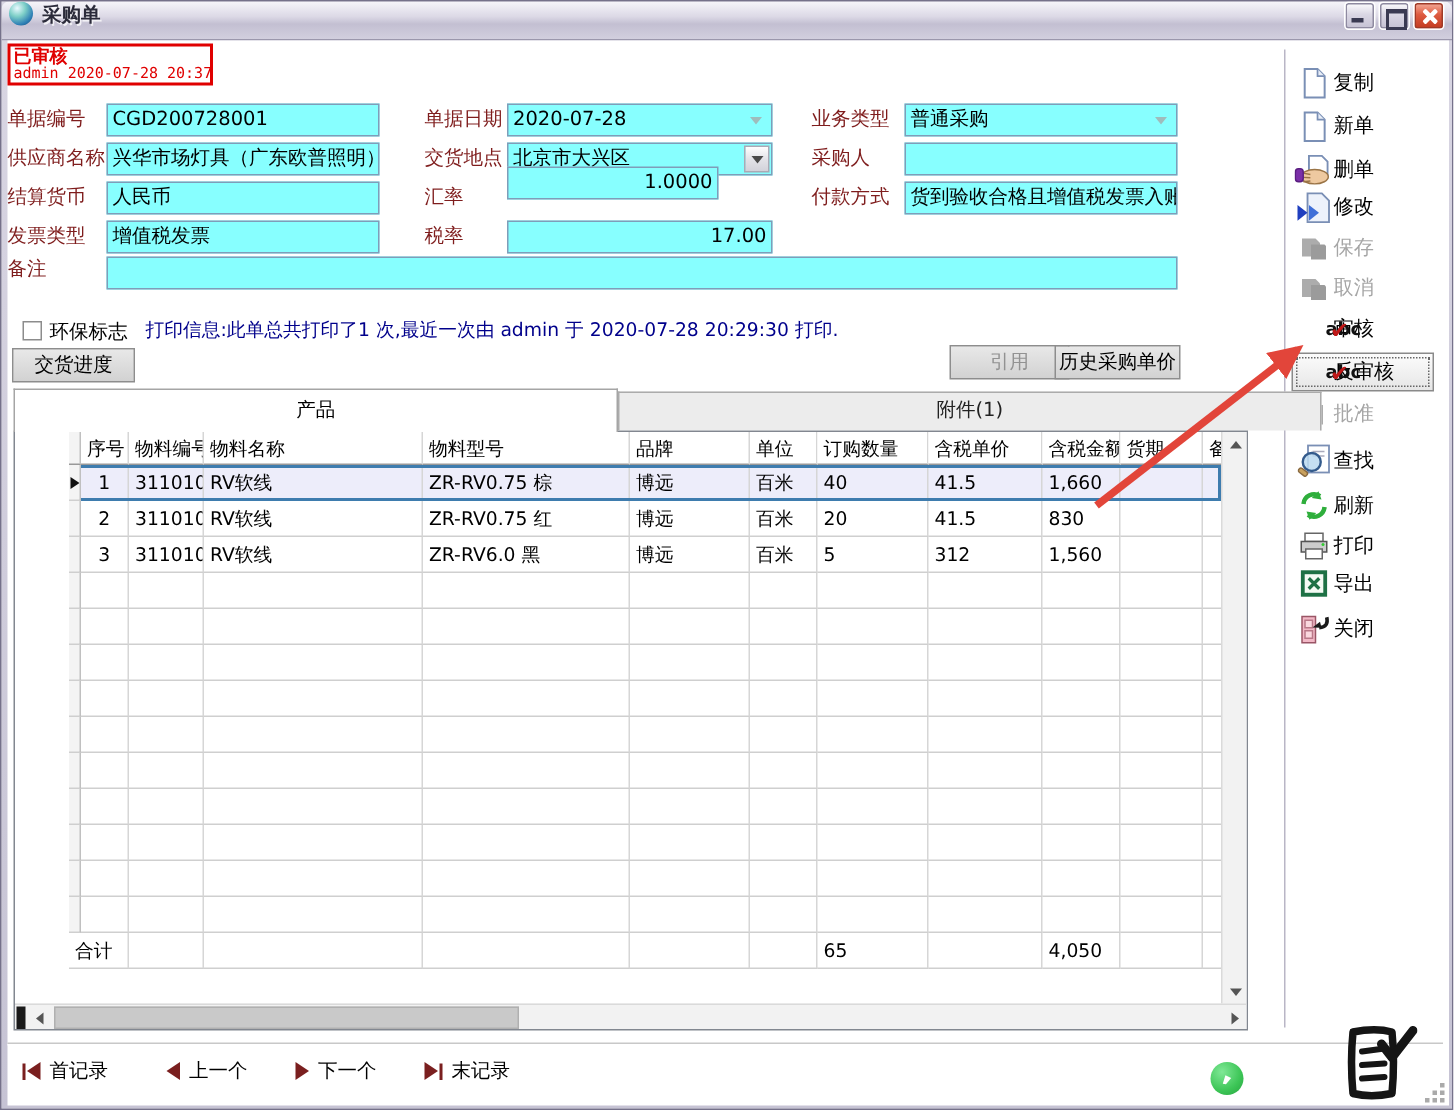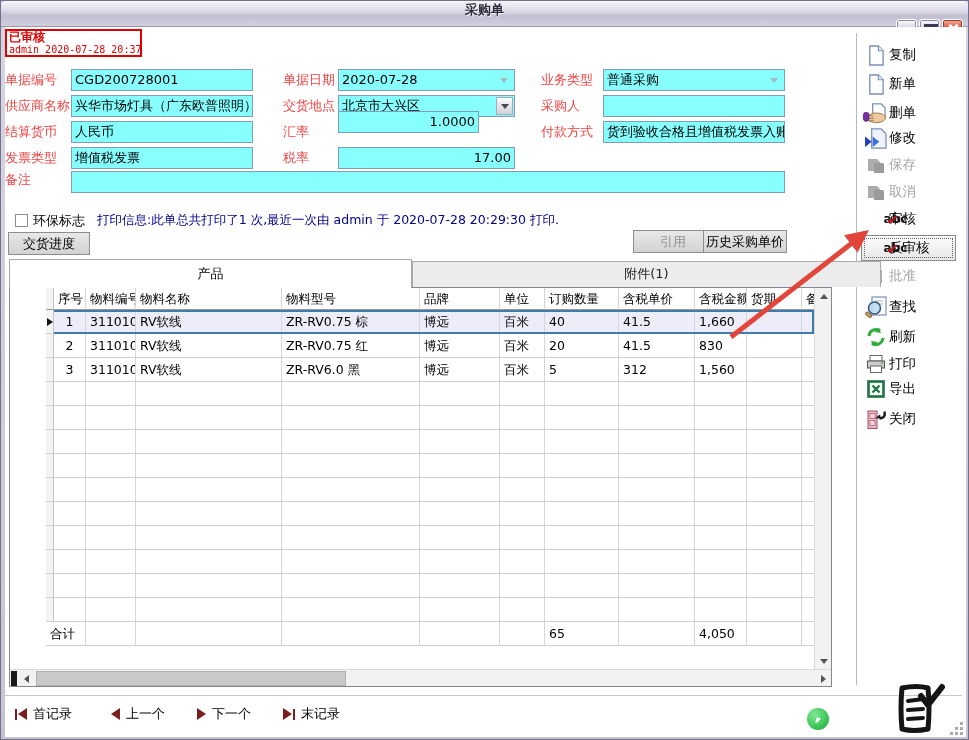--- a/index.html
+++ b/index.html
@@ -4,21 +4,21 @@
 <style>
   * { margin:0; padding:0; box-sizing:border-box; }
   html,body { width:969px; height:740px; }
   body { font-family:"DejaVu Sans","Liberation Sans",sans-serif; background:#fff; }
 
   
   .window { position:relative; width:969px; height:740px;
     background:linear-gradient(#D9D6E3,#C6C3D4); border:1px solid #75718A; overflow:hidden; }
   .titlebar { position:absolute; left:0; top:0; width:100%; height:26px;
     background:linear-gradient(#F6F5FA,#DCD9E6 40%,#C3BFD2 60%,#D2CFDE);
-    border-bottom:1px solid #9B97AC; display:flex; align-items:center; border-radius:5px 5px 0 0;flex-direction:column; }
+    border-bottom:1px solid #9B97AC; display:flex; border-radius:5px 5px 0 0; }
   .sphere { width:16px; height:16px; border-radius:50%; margin:0 6px 0 5px;
     background:radial-gradient(circle at 34% 28%, #EAF9FF, #7FD0C8 35%, #2E7FB5 70%, #174A77 95%); }
   .title-text { font-size:13px; font-weight:bold; color:#2B2B3A; text-shadow:1px 1px 0 rgba(255,255,255,.75); }
   .win-controls { margin-left:auto; display:flex; gap:2px; padding-right:5px; }
   .wbtn { width:21px; height:19px; border:1px solid #fff; border-radius:3px; position:relative; cursor:pointer;
     background:linear-gradient(#FDFDFE,#DAD7E4 45%,#C5C1D3); box-shadow:0 0 0 1px #8E8AA0 inset; }
   .wbtn.min::after { content:''; position:absolute; left:4px; bottom:4px; width:8px; height:3px; background:#3A3A52; }
   .wbtn.max::after { content:''; position:absolute; left:4px; top:4px; width:10px; height:9px;
     border:2px solid #3A3A52; border-top-width:3px; }
   .wbtn.close { background:linear-gradient(#F5AE9C,#DE5B41 45%,#C23A21); box-shadow:0 0 0 1px #9E3A28 inset; }
@@ -29,21 +29,21 @@
 
   .client { position:absolute; left:4px; top:26px; width:961px; height:710px; background:#fff; }
 
   
   .status-box { position:absolute; left:0; top:2px; width:137px; height:28px;
     border:2px solid #E00000; padding:0 2px; background:#fff; overflow:hidden; }
   .status-line1 { font-size:12px; font-weight:bold; color:#E00000; line-height:13px; }
   .status-line2 { font-family:"DejaVu Sans Mono","Liberation Mono",monospace; font-size:10px; color:#E00000; line-height:11px; white-space:nowrap; }
 
   
-  .flabel { position:absolute; font-size:13px; color:#ef4444; line-height:22px; white-space:nowrap; }
+  .flabel { position:absolute; font-size:13px; color:#7f1d1d; line-height:22px; white-space:nowrap; }
   .ffield { position:absolute; height:22px; background:#87FFFF; border:1px solid #7F9DB9;
     font-size:13px; line-height:20px; padding:0 3px; white-space:nowrap; overflow:hidden; color:#000; }
   .ffield.num { text-align:right; }
   .combo-btn { position:absolute; right:1px; top:1px; width:17px; height:18px;
     background:linear-gradient(#FEFEFE,#E3E3E8 50%,#D2D2DA); border:1px solid #ABA9B5; display:flex; align-items:center; justify-content:center; cursor:pointer; }
   .combo-flat { position:absolute; right:2px; top:3px; width:16px; height:15px; display:flex; align-items:center; justify-content:center; }
   .chev { width:0; height:0; border-left:4px solid transparent; border-right:4px solid transparent; border-top:5px solid #4A4A4A; }
   .chev.dim { border-top-color:#9FBCBC; }
 
   

